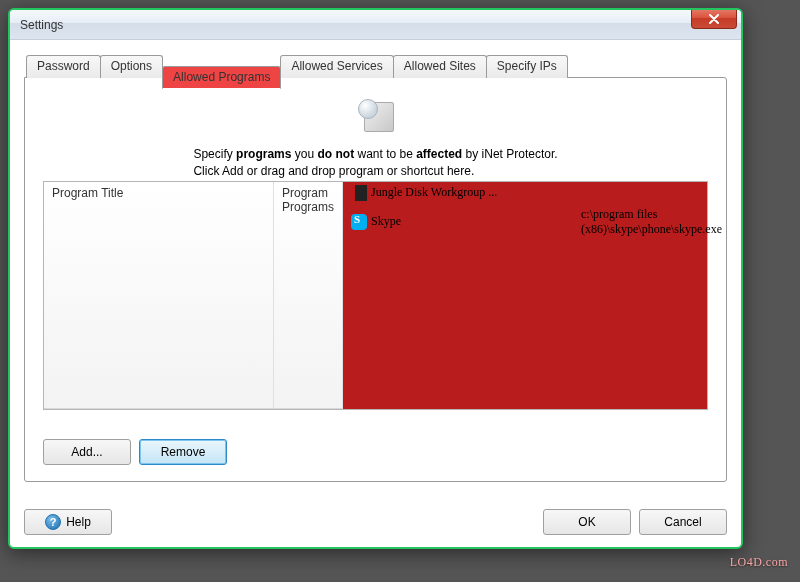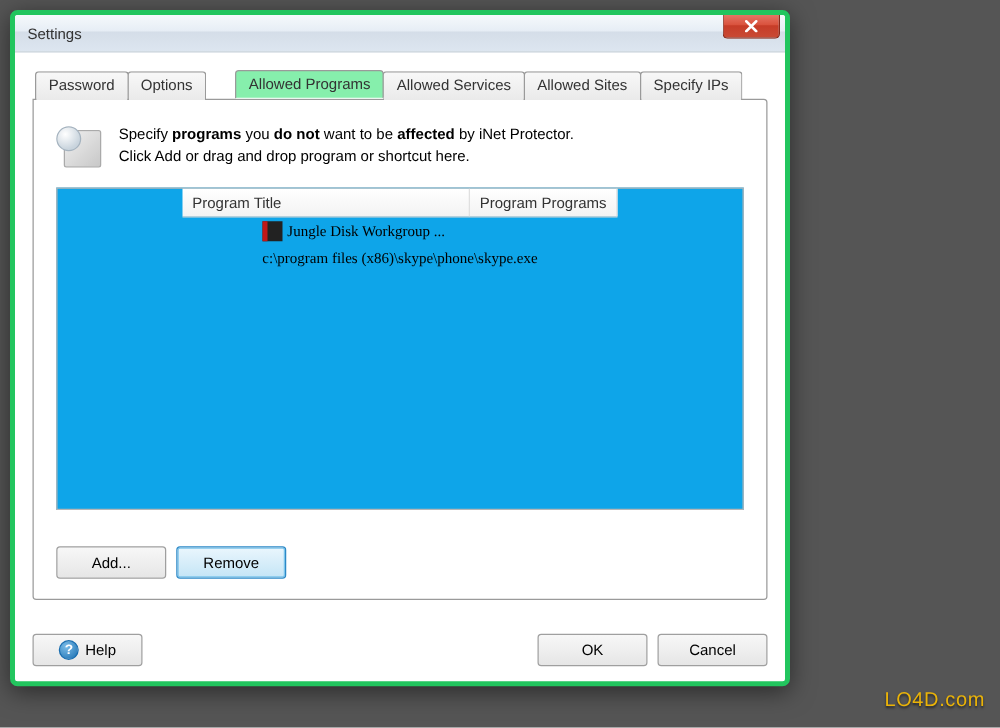--- a/index.html
+++ b/index.html
@@ -9,24 +9,24 @@
   background: #555;
   width: 800px;
   height: 582px;
   overflow: hidden;
   position: relative;
 }
 .window {
   position: absolute;
   left: 8px;
   top: 8px;
-  width: 624px;
+  width: 735px;
   height: 541px;
   background: #fff;
-  border: 4px solid #22c55e;
+  border: 2px solid #22c55e;
   border-radius: 6px;
   box-shadow: 0 4px 20px rgba(0,0,0,0.5);
   overflow: hidden;
   display: flex;
   flex-direction: column;
 }
 .titlebar {
   height: 30px;
   background: linear-gradient(to bottom, #f5f9fc 0%, #e6edf5 45%, #d4dde8 46%, #dde6f0 100%);
   border-bottom: 1px solid #c5cfd9;
@@ -79,42 +79,41 @@
   border: 1px solid #9a9a9a;
   border-bottom: none;
   border-radius: 3px 3px 0 0;
   margin-right: -1px;
   cursor: pointer;
   color: #333;
   position: relative;
   top: 1px;
 }
 .tab.active {
-  background: #86efac;
+  background: #ef4444;
   border-bottom: 1px solid #fff;
   z-index: 3;
-  top: 0;
+  top: 12px;
   padding-bottom: 4px;
-  margin-left: 24px;
 }
 .tabpanel {
   flex: 1;
   border: 1px solid #9a9a9a;
   border-radius: 0 3px 3px 3px;
   background: #fff;
   position: relative;
   padding: 18px 18px 16px 18px;
   display: flex;
   flex-direction: column;
 }
 .instruction-row {
   display: flex;
-  align-items: flex-end;
-  margin-bottom: 16px;
+  align-items: center;
   gap: 14px;
+  flex-direction: column;
 }
 .box-icon {
   width: 36px;
   height: 36px;
   position: relative;
   flex-shrink: 0;
 }
 .box-icon .base {
   position: absolute;
   bottom: 0;
@@ -136,26 +135,25 @@
   border: 1px solid #a5b3bf;
 }
 .instruction-text {
   line-height: 1.45;
   color: #000;
   font-size: 12px;
 }
 .listview {
   flex: 1;
   border: 1px solid #b5b5b5;
-  background: #0ea5e9;
-  display: flex;
-  flex-direction: column;
+  background: #b91c1c;
+  display: flex;
+  flex-direction: row;
   margin-bottom: 14px;
   min-height: 200px;
-  align-items: center;
 }
 .lv-header {
   display: flex;
   background: linear-gradient(to bottom, #fff, #f3f3f3);
   border-bottom: 1px solid #d8d8d8;
 }
 .lv-hcell {
   padding: 4px 8px;
   border-right: 1px solid #e0e0e0;
   color: #333;
@@ -229,23 +227,23 @@
   border-radius: 50%;
   background: radial-gradient(circle at 35% 30%, #7abce8, #1a6eb0);
   display: inline-flex; align-items: center; justify-content: center;
   color: #fff; font-weight: bold; font-size: 11px;
   border: 1px solid #1a6eb0;
 }
 .watermark {
   position: absolute;
   right: 12px;
   bottom: 12px;
-  color: #eab308;
-  font-size: 16px;
-  font-family: Liberation Sans, sans-serif;
+  color: #fca5a5;
+  font-size: 12px;
+  font-family: Liberation Serif, serif;
   text-shadow: 0 1px 2px rgba(0,0,0,0.6);
   letter-spacing: 0.5px;
 }
 </style>
 </head>
 <body>
 
 <div class="window">
   <div class="titlebar">
     <span class="titlebar-text">Settings</span>
@@ -286,20 +284,24 @@
             <div class="lv-hcell col-file">Program Programs</div>
           </div>
           <div class="lv-body">
             <div class="lv-row">
               <div class="lv-cell col-title">
                 <span class="row-icon icon-jd"></span>
                 <span>Jungle Disk Workgroup ...</span>
               </div>
             </div>
             <div class="lv-row">
+              <div class="lv-cell col-title">
+                <span class="row-icon icon-sk"></span>
+                <span>Skype</span>
+              </div>
               <div class="lv-cell col-file">c:\program files (x86)\skype\phone\skype.exe</div>
             </div>
           </div>
         </div>
 
         <div class="panel-buttons">
           <button class="btn">Add...</button>
           <button class="btn focus">Remove</button>
           <span class="spacer"></span>
         </div>

